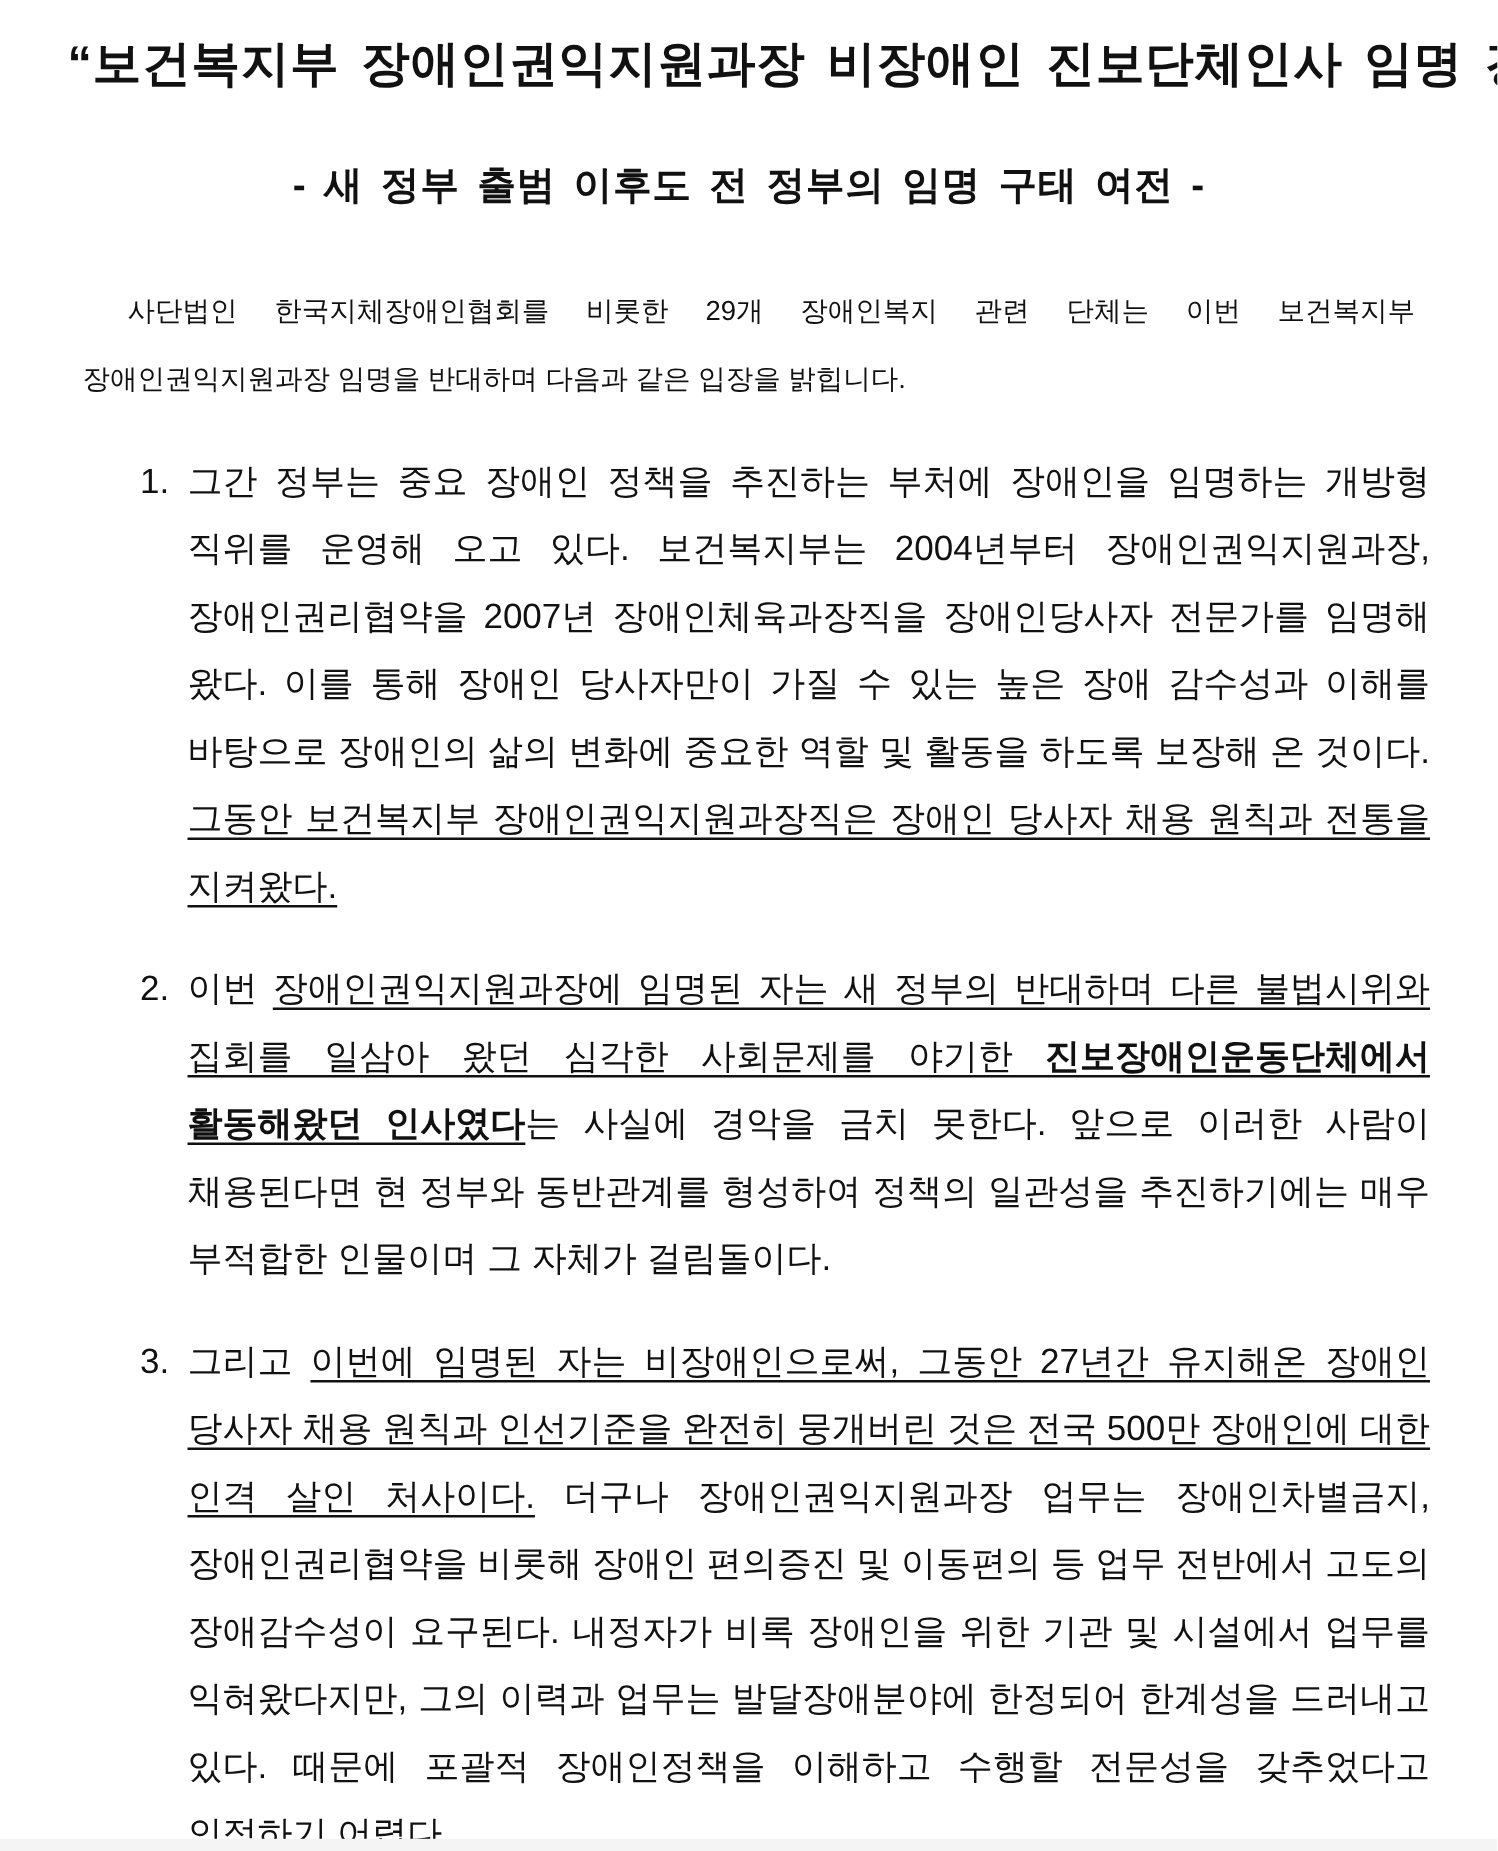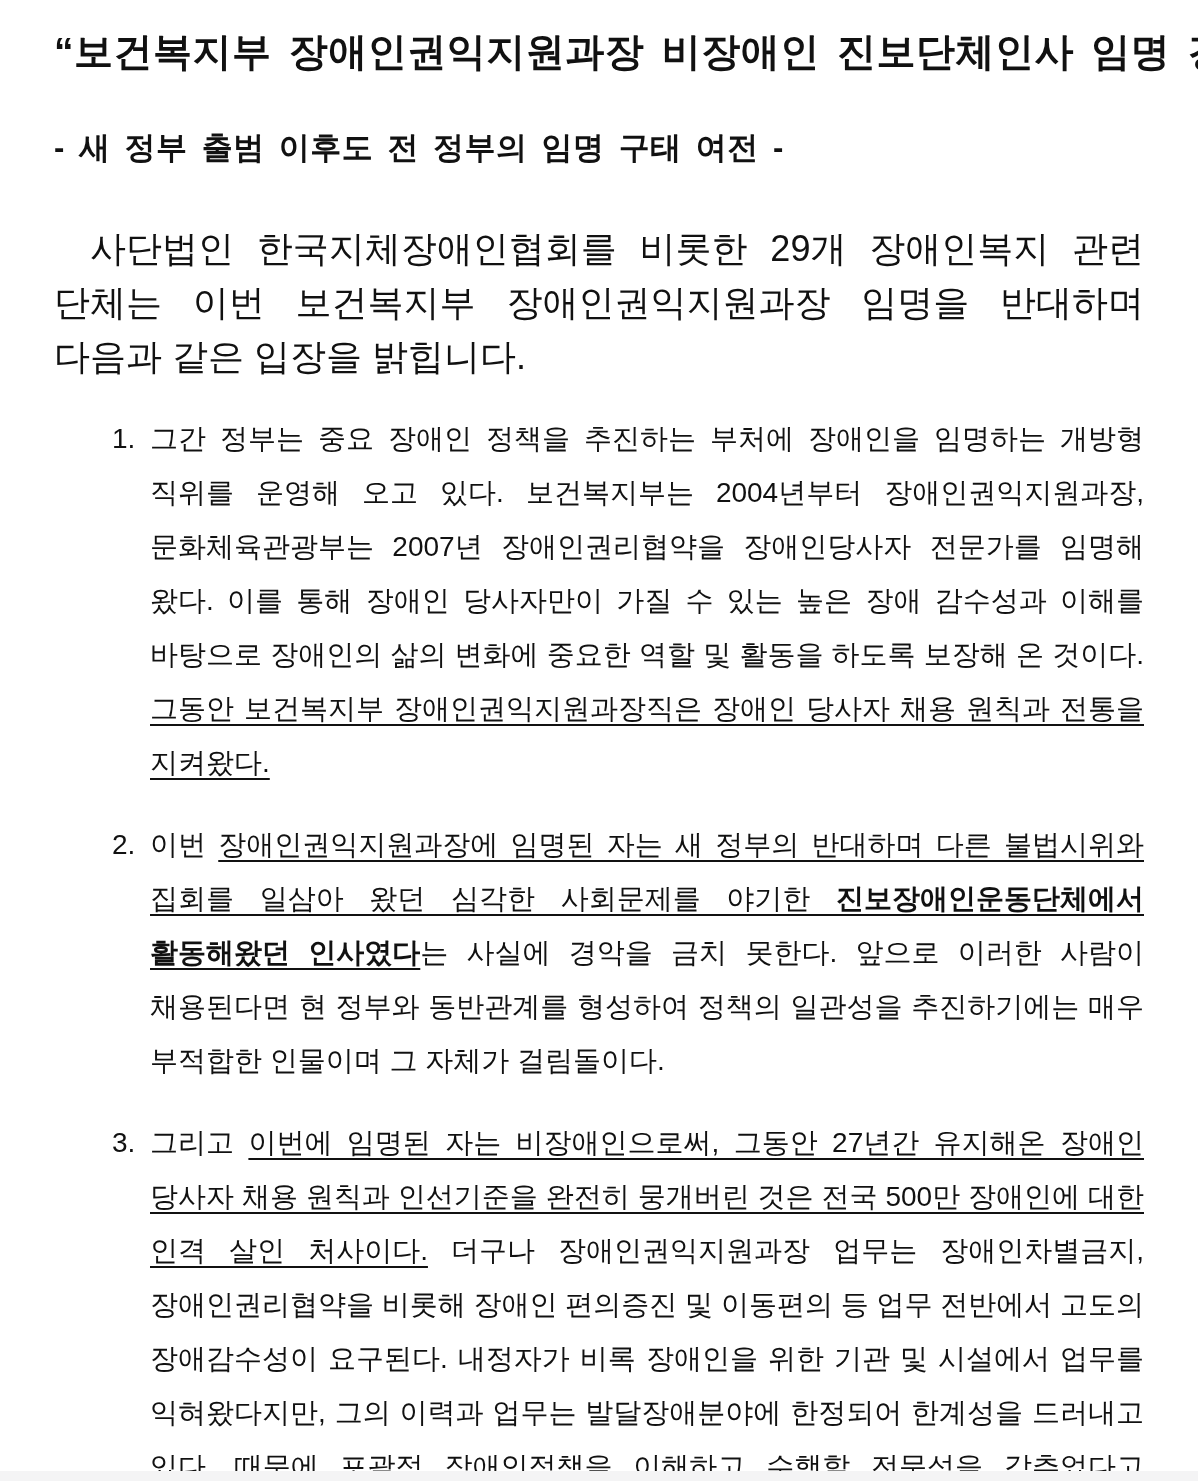--- a/index.html
+++ b/index.html
@@ -28,28 +28,29 @@
     letter-spacing: 0.5px;
     word-spacing: 6px;
     line-height: 1.25;
     white-space: nowrap;
   }
   .doc-subtitle {
     margin: 0;
     margin-top: 52px;
     font-size: 31px;
     font-weight: bold;
+    text-align: center;
     letter-spacing: 0.5px;
     word-spacing: 5px;
     line-height: 1.2;
   }
   .intro {
-    margin: 0;
+    margin: 12px;
     margin-top: 56px;
-    font-size: 36px;
+    font-size: 22px;
     line-height: 54px;
     text-align: justify;
     text-indent: 36px;
     word-break: keep-all;
   }
   .statement-list {
     margin: 0;
     margin-top: 22px;
     padding: 0;
     list-style: none;
@@ -84,18 +85,18 @@
   }
 </style>
 </head>
 <body>
 
 <div class="page">
   <h1 class="doc-title">“보건복지부 장애인권익지원과장 비장애인 진보단체인사 임명 경악”</h1>
   <h2 class="doc-subtitle">- 새 정부 출범 이후도 전 정부의 임명 구태 여전 -</h2>
   <p class="intro">사단법인 한국지체장애인협회를 비롯한 29개 장애인복지 관련 단체는 이번 보건복지부 장애인권익지원과장 임명을 반대하며 다음과 같은 입장을 밝힙니다.</p>
   <ol class="statement-list" id="statement-list">
-      <li class="statement-item"><span class="num">1.</span><span class="">그간 정부는 중요 장애인 정책을 추진하는 부처에 장애인을 임명하는 개방형 직위를 운영해 오고 있다. 보건복지부는 2004년부터 장애인권익지원과장, 문화체육관광부는 2007년 장애인권리협약을 장애인당사자 전문가를 임명해 왔다. 이를 통해 장애인 당사자만이 가질 수 있는 높은 장애 감수성과 이해를 바탕으로 장애인의 삶의 변화에 중요한 역할 및 활동을 하도록 보장해 온 것이다. </span><span class="seg-u">그동안 보건복지부 장애인권익지원과장직은 장애인 당사자 채용 원칙과 전통을 지켜왔다.</span></li>
+      <li class="statement-item"><span class="num">1.</span><span class="">그간 정부는 중요 장애인 정책을 추진하는 부처에 장애인을 임명하는 개방형 직위를 운영해 오고 있다. 보건복지부는 2004년부터 장애인권익지원과장, 장애인권리협약을 2007년 장애인체육과장직을 장애인당사자 전문가를 임명해 왔다. 이를 통해 장애인 당사자만이 가질 수 있는 높은 장애 감수성과 이해를 바탕으로 장애인의 삶의 변화에 중요한 역할 및 활동을 하도록 보장해 온 것이다. </span><span class="seg-u">그동안 보건복지부 장애인권익지원과장직은 장애인 당사자 채용 원칙과 전통을 지켜왔다.</span></li>
       <li class="statement-item"><span class="num">2.</span><span class="">이번 </span><span class="seg-u">장애인권익지원과장에 임명된 자는 새 정부의 반대하며 다른 불법시위와 집회를 일삼아 왔던 심각한 사회문제를 야기한 </span><span class="seg-b seg-u">진보장애인운동단체에서 활동해왔던 인사였다</span><span class="">는 사실에 경악을 금치 못한다. 앞으로 이러한 사람이 채용된다면 현 정부와 동반관계를 형성하여 정책의 일관성을 추진하기에는 매우 부적합한 인물이며 그 자체가 걸림돌이다.</span></li>
       <li class="statement-item"><span class="num">3.</span><span class="">그리고 </span><span class="seg-u">이번에 임명된 자는 비장애인으로써, 그동안 27년간 유지해온 장애인 당사자 채용 원칙과 인선기준을 완전히 뭉개버린 것은 전국 500만 장애인에 대한 인격 살인 처사이다.</span><span class=""> 더구나 장애인권익지원과장 업무는 장애인차별금지, 장애인권리협약을 비롯해 장애인 편의증진 및 이동편의 등 업무 전반에서 고도의 장애감수성이 요구된다. 내정자가 비록 장애인을 위한 기관 및 시설에서 업무를 익혀왔다지만, 그의 이력과 업무는 발달장애분야에 한정되어 한계성을 드러내고 있다. 때문에 포괄적 장애인정책을 이해하고 수행할 전문성을 갖추었다고 인정하기 어렵다.</span></li>
     </ol>
   <div class="bottom-bar"></div>
 </div>
 
 </body></html>

